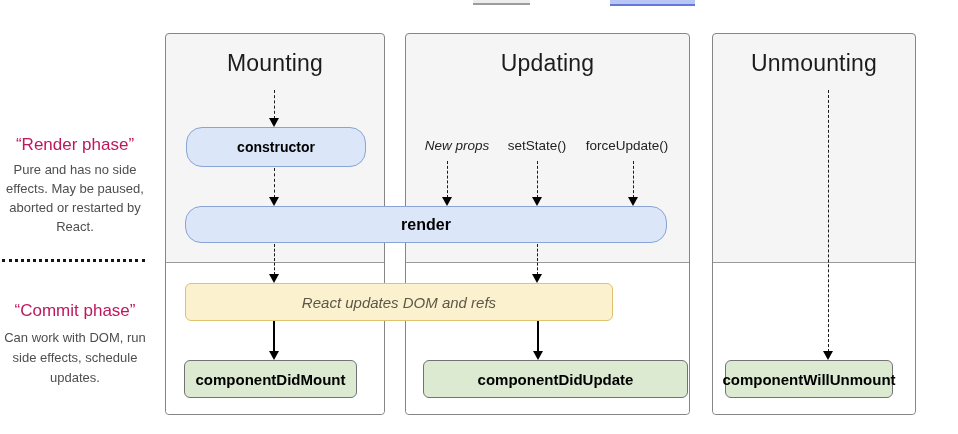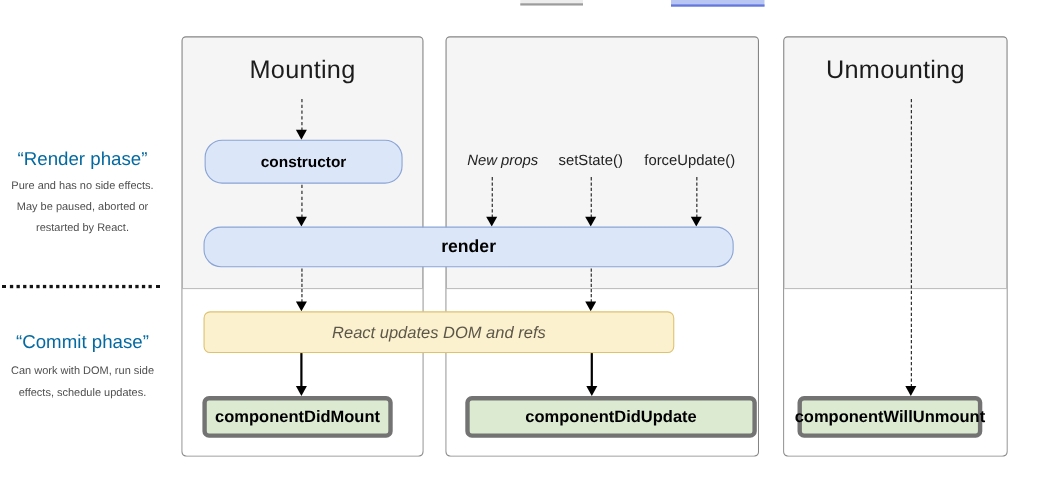--- a/index.html
+++ b/index.html
@@ -12,22 +12,22 @@
     background: #ffffff;
     overflow: hidden;
   }
 
   
   .partial-btn { position: absolute; top: 0; }
   .partial-btn.gray  { left: 473px; width: 57px; height: 5px; background: #ededed; border-bottom: 2px solid #9c9c9c; }
   .partial-btn.blue  { left: 610px; width: 85px; height: 6px; background: #b7c6f3; border-bottom: 2px solid #6377dd; }
 
   
-  .phase-title { position: absolute; left: 0; width: 150px; text-align: center; font-size: 17px; color: #0369a1; }
-  .phase-desc  { position: absolute; left: 0; width: 150px; text-align: center; font-size: 10px; line-height: 19px; color: #4e4e4e; }
+  .phase-title { position: absolute; left: 0; width: 150px; text-align: center; font-size: 17px; color: #be185d; }
+  .phase-desc  { position: absolute; left: 0; width: 150px; text-align: center; font-size: 13px; line-height: 19px; color: #4e4e4e; }
   #render-phase-title { top: 135px; }
   #render-phase-desc  { top: 160px; }
   #commit-phase-title { top: 301px; }
   #commit-phase-desc  { top: 328px; line-height: 20px; }
   .dotted-divider { position: absolute; left: 2px; top: 259px; width: 143px; height: 0; border-top: 3px dotted #141414; }
 
   
   .col {
     position: absolute; top: 33px; height: 382px;
     background: #f5f5f5; border: 1px solid #858585; border-radius: 4px;
@@ -50,21 +50,21 @@
   #trigger-set-state   { left: 482px; }
   #trigger-force-update{ left: 572px; }
 
   
   .node {
     position: absolute; display: flex; align-items: center; justify-content: center;
     font-size: 14.5px; color: #000;
   }
   .node.blue  { background: #dbe6f8; border: 1px solid #8aa4d6; border-radius: 16px; }
   .node.yellow{ background: #fcf1cf; border: 1px solid #dec26e; border-radius: 6px; }
-  .node.green { background: #dcead2; border: 4px solid #737373; border-radius: 6px; font-weight: 700; font-size: 15px; }
+  .node.green { background: #dcead2; border: 1px solid #737373; border-radius: 6px; font-weight: 700; font-size: 15px; }
   #node-constructor { left: 186px; top: 127px; width: 180px; height: 40px; font-weight: 700; font-size: 14px; }
   #node-render      { left: 185px; top: 206px; width: 482px; height: 37px; font-weight: 700; font-size: 16px; }
   #node-dom         { left: 185px; top: 283px; width: 428px; height: 38px; font-style: italic; color: #5c5749; font-size: 15px; }
   #node-did-mount   { left: 184px; top: 360px; width: 173px; height: 38px; }
   #node-did-update  { left: 423px; top: 360px; width: 265px; height: 38px; }
   #node-will-unmount{ left: 725px; top: 360px; width: 168px; height: 38px; }
 
   
   .varrow { position: absolute; width: 0; }
   .varrow .shaft { position: absolute; left: 0; top: 0; bottom: 8px; width: 0; }
@@ -99,20 +99,21 @@
   <div class="dotted-divider"></div>
   <div class="phase-title" id="commit-phase-title">“Commit phase”</div>
   <div class="phase-desc" id="commit-phase-desc">Can work with DOM, run side effects, schedule updates.</div>
 
   <div class="col" id="col-mounting">
     <div class="commit-area"></div>
     <h2>Mounting</h2>
   </div>
   <div class="col" id="col-updating">
     <div class="commit-area"></div>
+    <h2>Updating</h2>
   </div>
   <div class="col" id="col-unmounting">
     <div class="commit-area"></div>
     <h2>Unmounting</h2>
   </div>
 
   <div class="trigger" id="trigger-new-props">New props</div>
   <div class="trigger" id="trigger-set-state">setState()</div>
   <div class="trigger" id="trigger-force-update">forceUpdate()</div>
 

